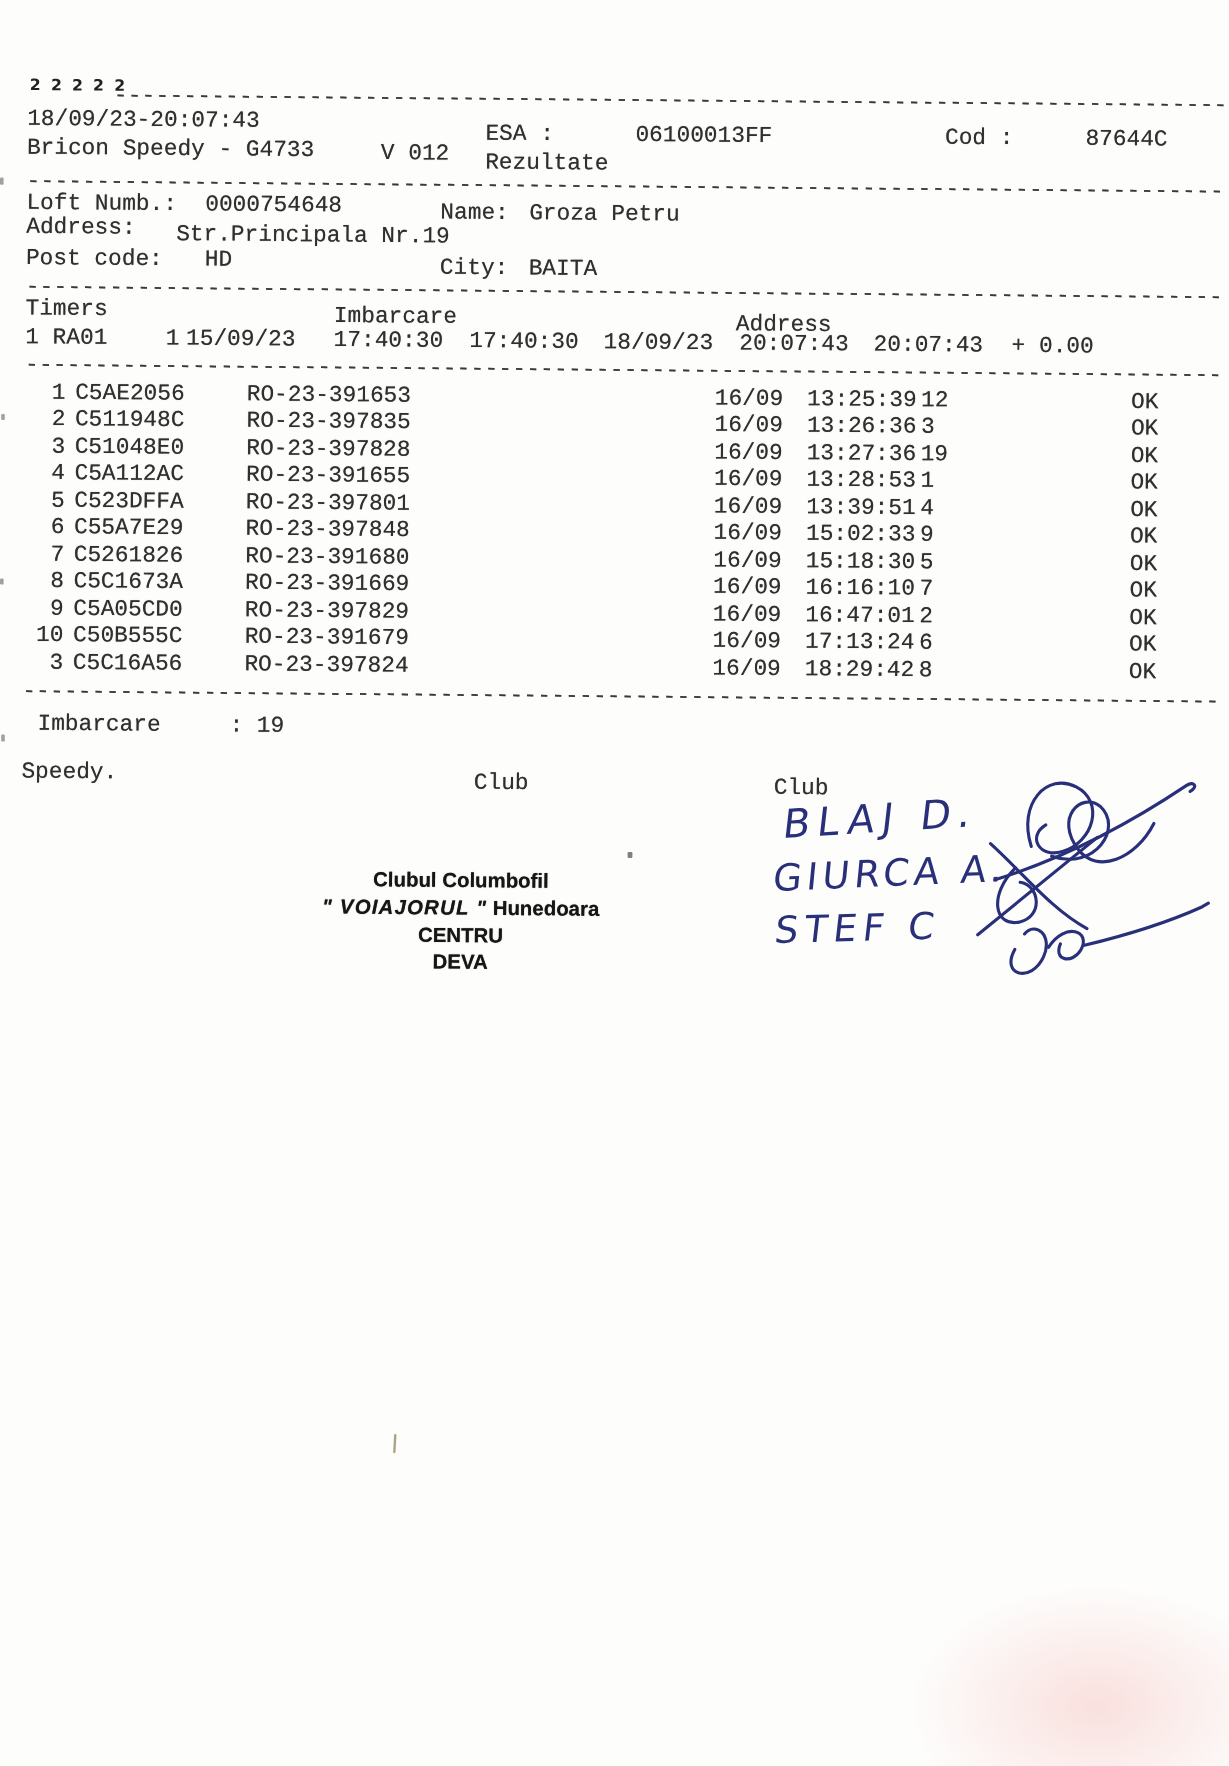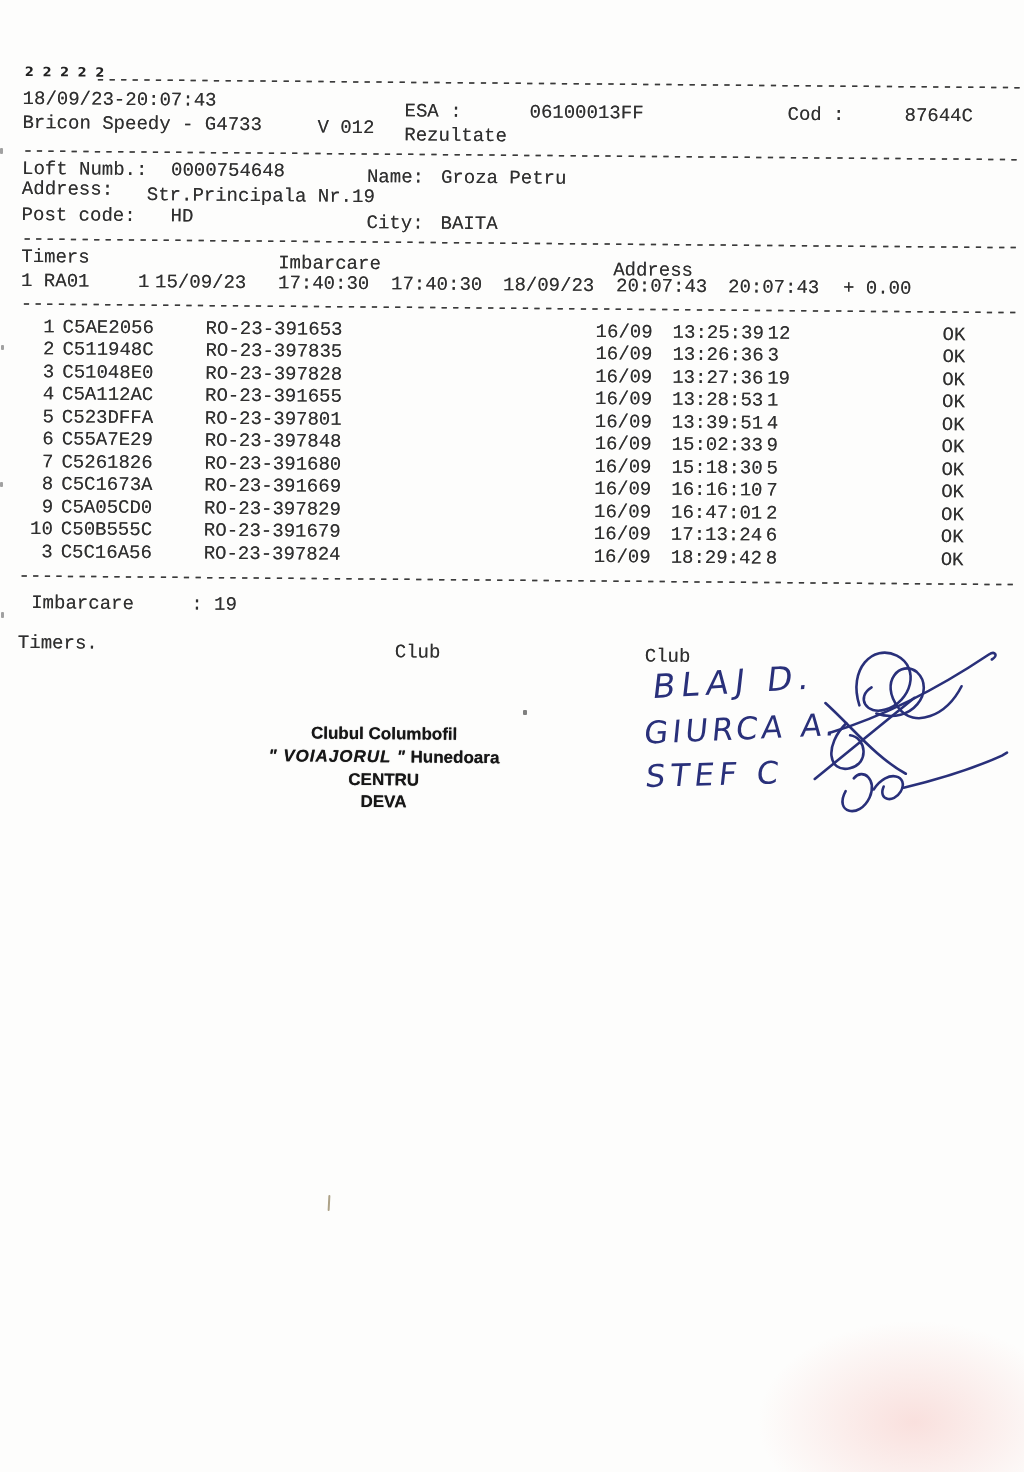--- a/index.html
+++ b/index.html
@@ -179,21 +179,21 @@
     <span class="c-date">16/09</span>
     <span class="c-time">18:29:42</span>
     <span class="c-pos">8</span>
     <span class="c-status">OK</span>
   </div>
   <div class="div" style="left:23px;top:565px">--------------------------------------------------------------------------------------</div>
 
   <div class="t" style="left:36px;top:592px">Imbarcare</div>
   <div class="t" style="left:196px;top:592px">: 19</div>
 
-  <div class="t" style="left:23px;top:632px">Timers.</div>
+  <div class="t" style="left:23px;top:632px">Speedy.</div>
   <div class="t" style="left:400px;top:638px">Club</div>
   <div class="t" style="left:650px;top:640px">Club</div>
 
   <div class="stamp">
     <div class="s1">Clubul Columbofil</div>
     <div class="s2"><span class="ital">" VOIAJORUL "</span><span> Hunedoara</span></div>
     <div class="s1">CENTRU</div>
     <div class="s1">DEVA</div>
   </div>
 

